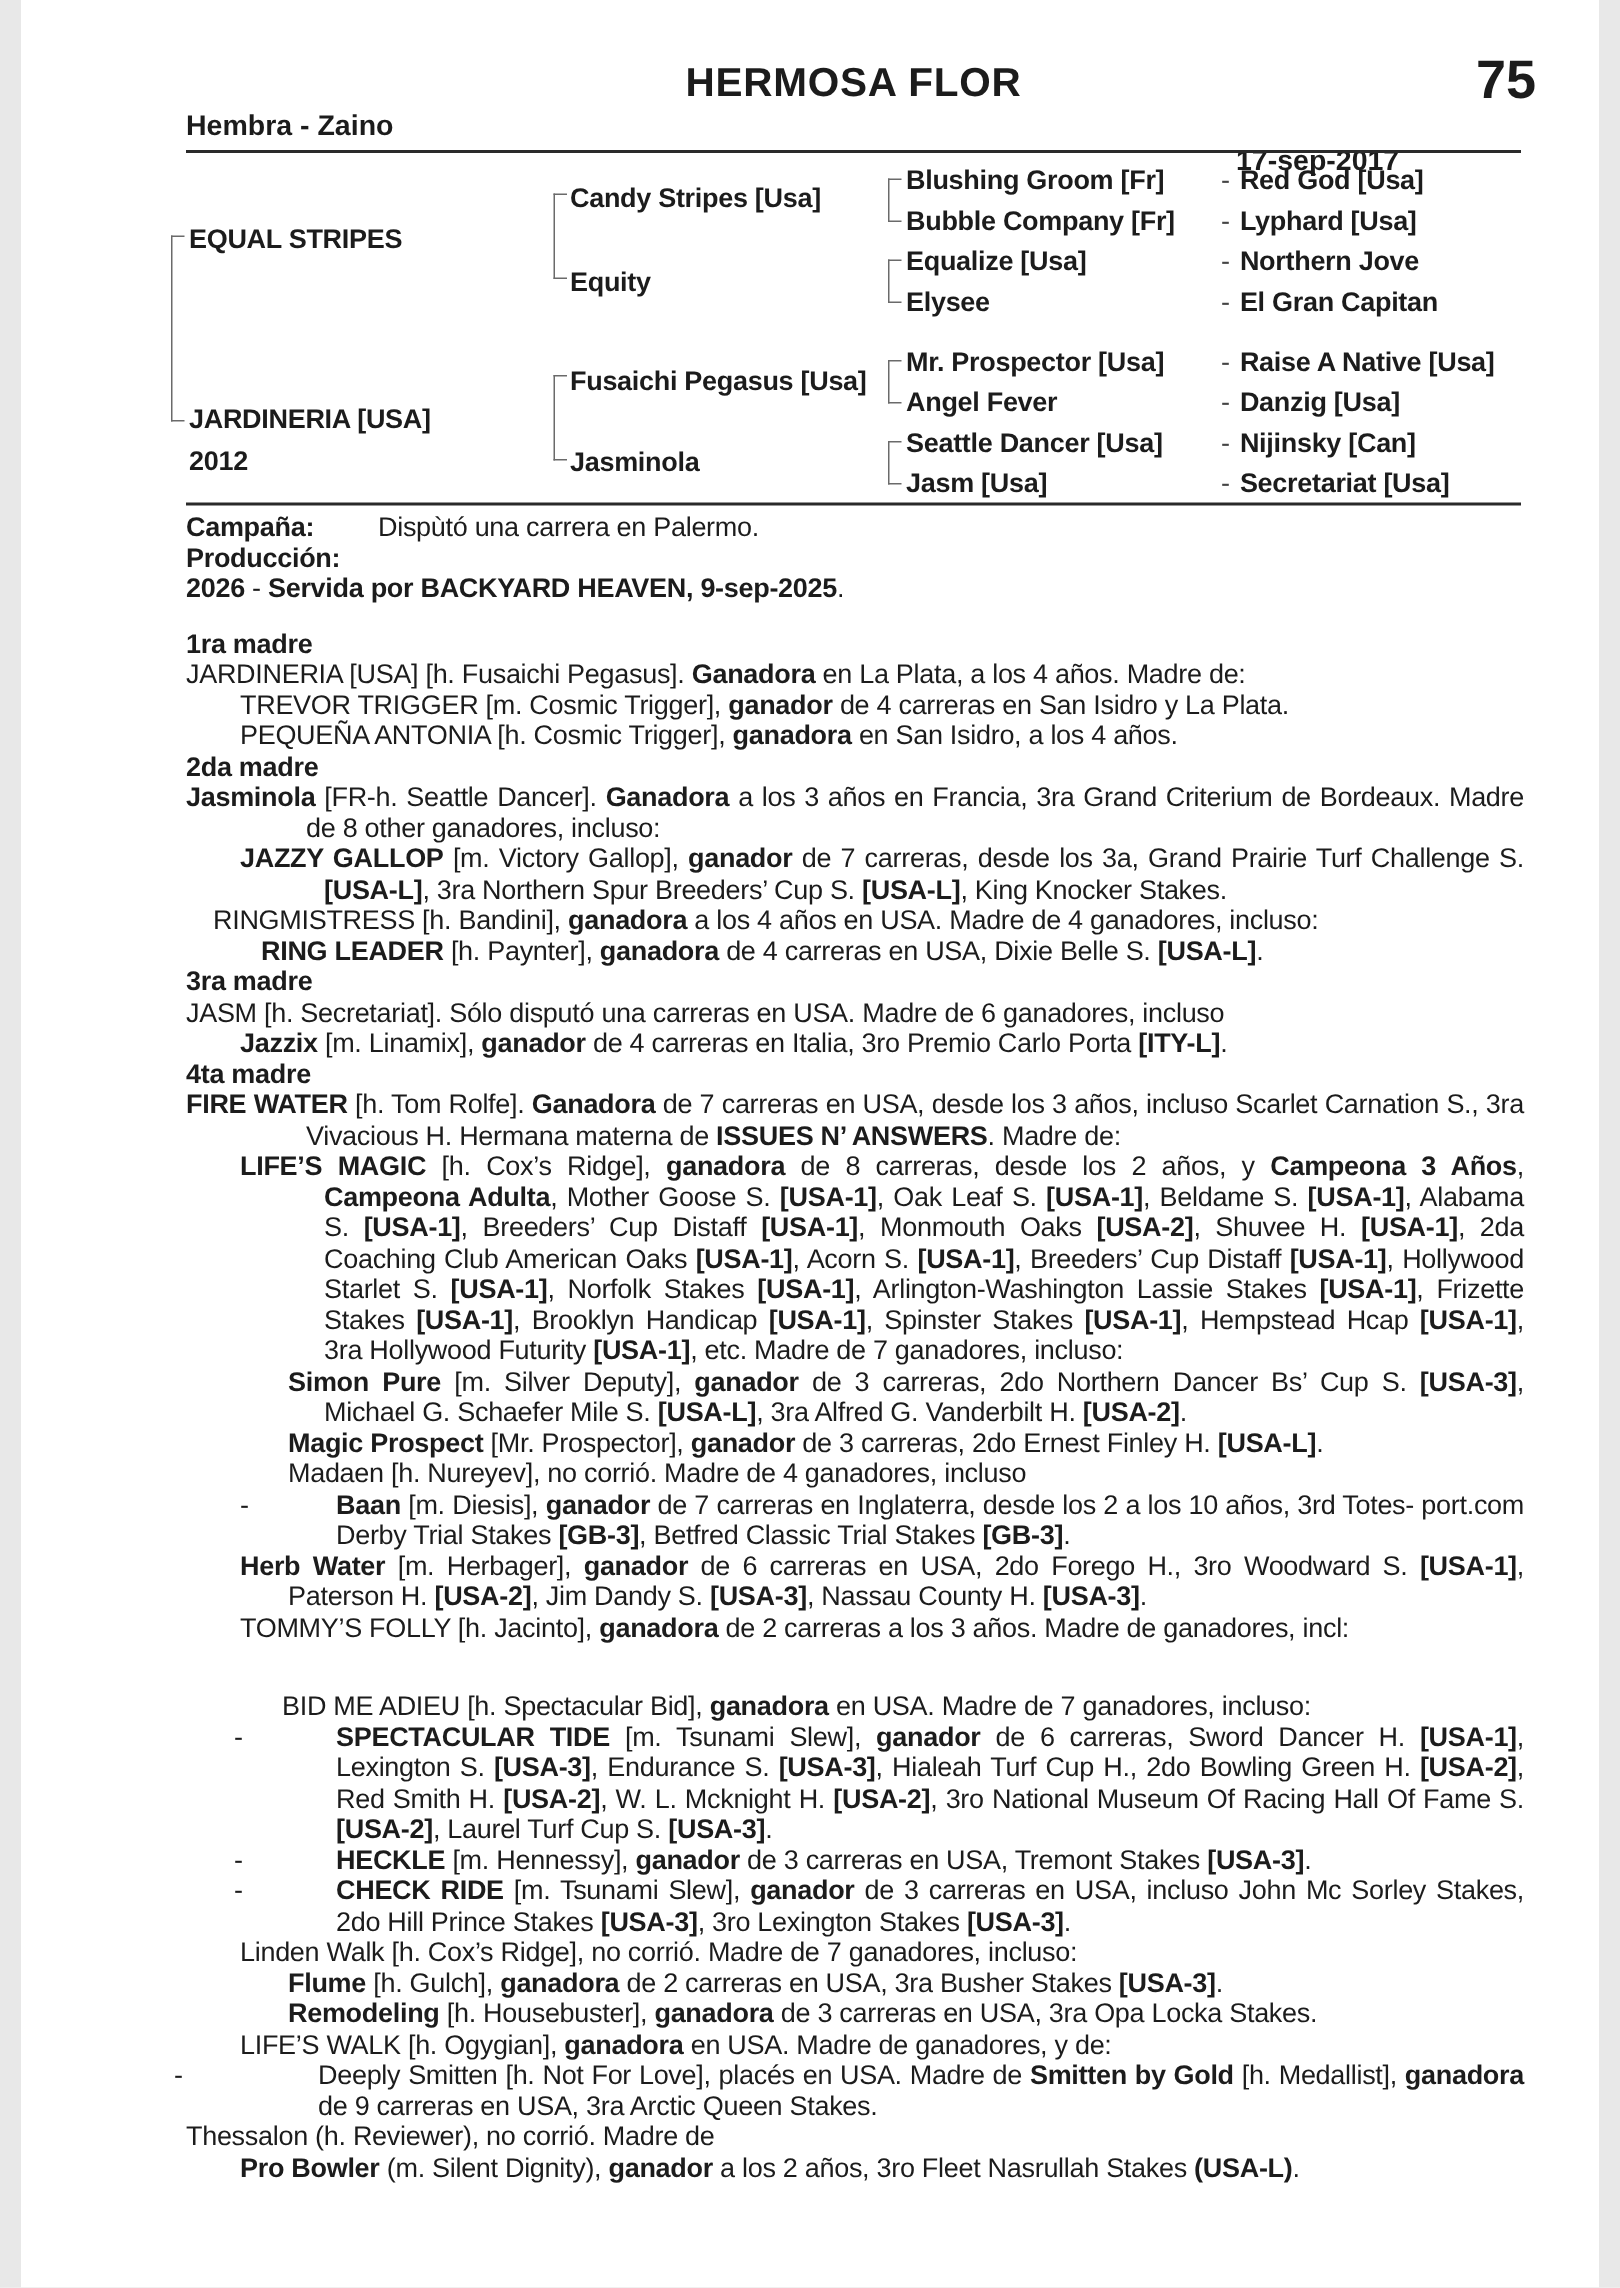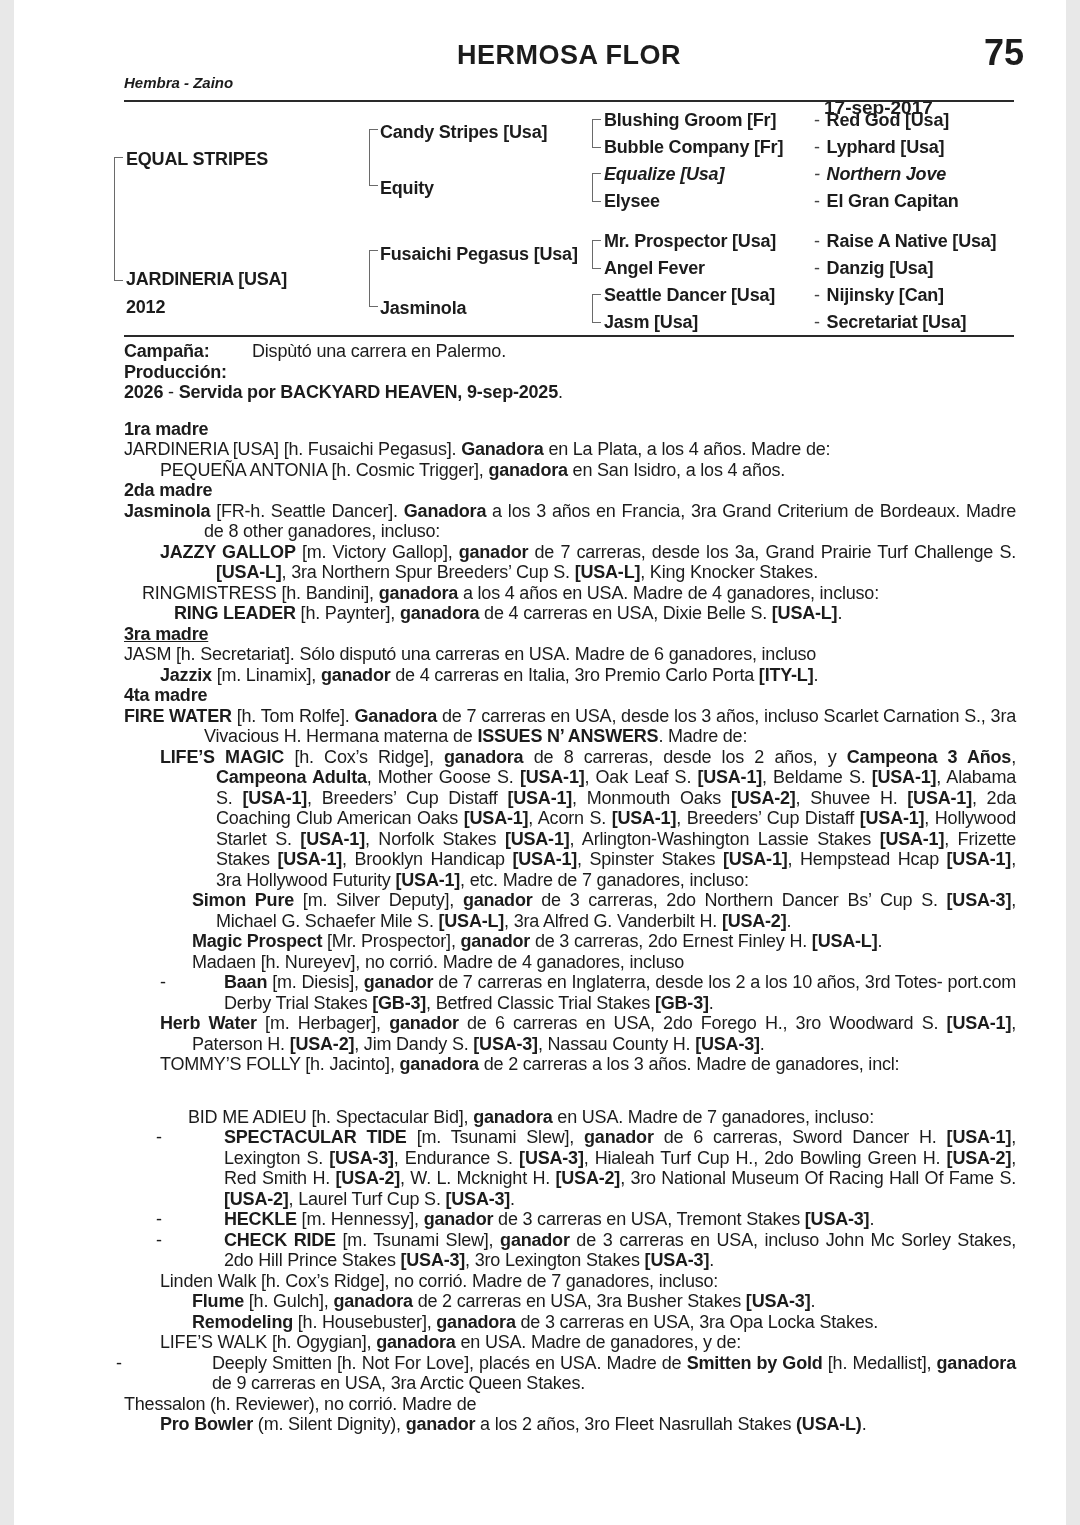--- a/index.html
+++ b/index.html
@@ -4,33 +4,33 @@
 <style>
   html,body{margin:0;padding:0;background:#e8e8e8;}
   #page{position:relative;width:1052px;height:1525px;background:#ffffff;
         font-family:"Liberation Sans","DejaVu Sans",sans-serif;color:#1c1c1c;
         overflow:hidden;margin:0 auto;}
   
   #header{position:absolute;left:0;top:0;width:1080px;height:100px;}
   .title{position:absolute;left:110px;top:40px;width:890px;text-align:center;
          font-size:27px;font-weight:bold;letter-spacing:.5px;}
   .pagenum{position:absolute;right:70px;top:32px;font-size:36px;font-weight:bold;}
-  .sexcoat{position:absolute;left:110px;top:74px;font-size:15px;font-weight:bold;font-style:italic;}
+  .sexcoat{position:absolute;left:110px;top:74px;font-size:19px;font-weight:bold;}
   .date{position:absolute;left:810px;top:74px;font-size:19px;font-weight:bold;margin-top:23px;}
   
   #pedigree{position:absolute;left:110px;top:100px;width:890px;height:233px;
             border-top:2px solid #2a2a2a;border-bottom:2px solid #2a2a2a;
             font-size:18px;font-weight:bold;letter-spacing:-0.2px;}
   #pedigree .cell{position:absolute;white-space:nowrap;}
   .bracket{position:absolute;width:8px;border-left:1.5px solid #6a6a6a;
            border-top:1.5px solid #6a6a6a;border-bottom:1.5px solid #6a6a6a;}
   .g3 .prow,.g4 .prow{position:absolute;white-space:nowrap;}
   .g3 .prow:nth-child(1),.g4 .prow:nth-child(1){top:8px;}
   .g3 .prow:nth-child(2),.g4 .prow:nth-child(2){top:35px;}
-  .g3 .prow:nth-child(3),.g4 .prow:nth-child(3){top:62px;font-style:italic;}
+  .g3 .prow:nth-child(3),.g4 .prow:nth-child(3){top:62px;}
   .g3 .prow:nth-child(4),.g4 .prow:nth-child(4){top:89px;}
   .g3 .prow:nth-child(5),.g4 .prow:nth-child(5){top:129px;}
   .g3 .prow:nth-child(6),.g4 .prow:nth-child(6){top:156px;}
   .g3 .prow:nth-child(7),.g4 .prow:nth-child(7){top:183px;}
   .g3 .prow:nth-child(8),.g4 .prow:nth-child(8){top:210px;}
   .g3 .prow{left:480px;}
   .g4 .prow{left:690px;}
   .g4 .pname::before{content:"- ";font-weight:normal;color:#444;margin-right:2px;}
   
   #bodytext{position:absolute;left:110px;top:341px;width:892px;
@@ -94,27 +94,28 @@
         <div class="prow"><span class="pname">Secretariat [Usa]</span></div>
       </div>
   </div>
 
   <div id="bodytext">
       <div class="para" style="padding-left: 0px; text-indent: 0px;"><b class="lblgap" style="width: 128px;">Campaña:</b><span>Dispùtó una carrera en Palermo.</span></div>
       <div class="para" style="padding-left: 0px; text-indent: 0px;"><b>Producción:</b></div>
       <div class="para" style="padding-left: 0px; text-indent: 0px;"><b>2026</b><span> - </span><b>Servida por BACKYARD HEAVEN, 9-sep-2025</b><span>.</span></div>
       <div class="para head" style="padding-left: 0px; text-indent: 0px; margin-top: 16px;"><b>1ra madre</b></div>
       <div class="para" style="padding-left: 32px; text-indent: -32px;"><span>JARDINERIA [USA] [h. Fusaichi Pegasus]. </span><b>Ganadora</b><span> en La Plata, a los 4 años. Madre de:</span></div>
+      <div class="para" style="padding-left: 36px; text-indent: 0px;"><span>TREVOR TRIGGER [m. Cosmic Trigger], </span><b>ganador</b><span> de 4 carreras en San Isidro y La Plata.</span></div>
       <div class="para" style="padding-left: 36px; text-indent: 0px;"><span>PEQUEÑA ANTONIA [h. Cosmic Trigger], </span><b>ganadora</b><span> en San Isidro, a los 4 años.</span></div>
       <div class="para head" style="padding-left: 0px; text-indent: 0px;"><b>2da madre</b></div>
       <div class="para" style="padding-left: 80px; text-indent: -80px;"><b>Jasminola</b><span> [FR-h. Seattle Dancer]. </span><b>Ganadora</b><span> a los 3 años en Francia, 3ra Grand Criterium de Bordeaux. Madre de 8 other ganadores, incluso:</span></div>
       <div class="para" style="padding-left: 92px; text-indent: -56px;"><b>JAZZY GALLOP</b><span> [m. Victory Gallop], </span><b>ganador</b><span> de 7 carreras, desde los 3a, Grand Prairie Turf Challenge S. </span><b>[USA-L]</b><span>, 3ra Northern Spur Breeders’ Cup S. </span><b>[USA-L]</b><span>, King Knocker Stakes.</span></div>
       <div class="para" style="padding-left: 18px; text-indent: 0px;"><span>RINGMISTRESS [h. Bandini], </span><b>ganadora</b><span> a los 4 años en USA. Madre de 4 ganadores, incluso:</span></div>
       <div class="para" style="padding-left: 50px; text-indent: 0px;"><b>RING LEADER</b><span> [h. Paynter], </span><b>ganadora</b><span> de 4 carreras en USA, Dixie Belle S. </span><b>[USA-L]</b><span>.</span></div>
-      <div class="para head" style="padding-left: 0px; text-indent: 0px; text-decoration: underline;"><b>3ra madre</b></div>
+      <div class="para head" style="padding-left: 0px; text-indent: 0px;"><b>3ra madre</b></div>
       <div class="para" style="padding-left: 0px; text-indent: 0px;"><span>JASM [h. Secretariat]. Sólo disputó una carreras en USA. Madre de 6 ganadores, incluso</span></div>
       <div class="para" style="padding-left: 36px; text-indent: 0px;"><b>Jazzix</b><span> [m. Linamix], </span><b>ganador</b><span> de 4 carreras en Italia, 3ro Premio Carlo Porta </span><b>[ITY-L]</b><span>.</span></div>
       <div class="para head" style="padding-left: 0px; text-indent: 0px;"><b>4ta madre</b></div>
       <div class="para" style="padding-left: 80px; text-indent: -80px;"><b>FIRE WATER</b><span> [h. Tom Rolfe]. </span><b>Ganadora</b><span> de 7 carreras en USA, desde los 3 años, incluso Scarlet Carnation S., 3ra Vivacious H. Hermana materna de </span><b>ISSUES N’ ANSWERS</b><span>. Madre de:</span></div>
       <div class="para" style="padding-left: 92px; text-indent: -56px;"><b>LIFE’S MAGIC</b><span>  [h. Cox’s Ridge], </span><b>ganadora</b><span> de 8 carreras, desde los 2 años, y </span><b>Campeona 3 Años</b><span>, </span><b>Campeona Adulta</b><span>, Mother Goose S. </span><b>[USA-1]</b><span>, Oak Leaf S. </span><b>[USA-1]</b><span>, Beldame S. </span><b>[USA-1]</b><span>, Alabama S. </span><b>[USA-1]</b><span>, Breeders’ Cup Distaff </span><b>[USA-1]</b><span>, Monmouth Oaks </span><b>[USA-2]</b><span>, Shuvee H. </span><b>[USA-1]</b><span>, 2da Coaching Club American Oaks </span><b>[USA-1]</b><span>, Acorn S. </span><b>[USA-1]</b><span>, Breeders’ Cup Distaff </span><b>[USA-1]</b><span>, Hollywood Starlet S. </span><b>[USA-1]</b><span>, Norfolk Stakes </span><b>[USA-1]</b><span>, Arlington-Washington Lassie Stakes </span><b>[USA-1]</b><span>, Frizette Stakes </span><b>[USA-1]</b><span>, Brooklyn Handicap </span><b>[USA-1]</b><span>, Spinster Stakes </span><b>[USA-1]</b><span>, Hempstead Hcap </span><b>[USA-1]</b><span>, 3ra Hollywood Futurity </span><b>[USA-1]</b><span>, etc. Madre de 7 ganadores, incluso:</span></div>
       <div class="para" style="padding-left: 92px; text-indent: -24px;"><b>Simon Pure</b><span> [m. Silver Deputy], </span><b>ganador</b><span> de 3 carreras, 2do Northern Dancer Bs’ Cup S. </span><b>[USA-3]</b><span>, Michael G. Schaefer Mile S. </span><b>[USA-L]</b><span>, 3ra Alfred G. Vanderbilt H. </span><b>[USA-2]</b><span>.</span></div>
       <div class="para" style="padding-left: 68px; text-indent: 0px;"><b>Magic Prospect</b><span> [Mr. Prospector], </span><b>ganador</b><span> de 3 carreras, 2do Ernest Finley H. </span><b>[USA-L]</b><span>.</span></div>
       <div class="para" style="padding-left: 68px; text-indent: 0px;"><span>Madaen [h. Nureyev], no corrió. Madre de 4 ganadores, incluso</span></div>
       <div class="para" style="padding-left: 100px; text-indent: -32px;"><span class="dash" style="width: 32px;">-</span><b>Baan</b><span> [m. Diesis], </span><b>ganador</b><span> de 7 carreras en Inglaterra, desde los 2 a los 10 años, 3rd Totes- port.com Derby Trial Stakes </span><b>[GB-3]</b><span>, Betfred Classic Trial Stakes </span><b>[GB-3]</b><span>.</span></div>
       <div class="para" style="padding-left: 68px; text-indent: -32px;"><b>Herb Water</b><span> [m. Herbager], </span><b>ganador</b><span> de 6 carreras en USA, 2do Forego H., 3ro Woodward S. </span><b>[USA-1]</b><span>, Paterson H. </span><b>[USA-2]</b><span>, Jim Dandy S. </span><b>[USA-3]</b><span>, Nassau County H. </span><b>[USA-3]</b><span>.</span></div>

